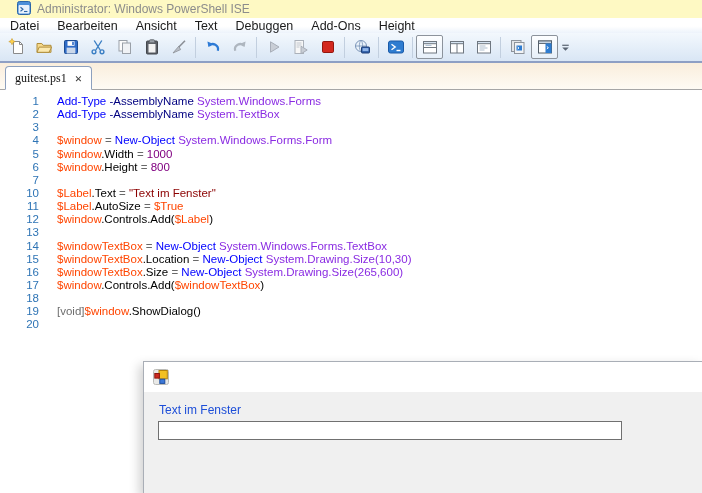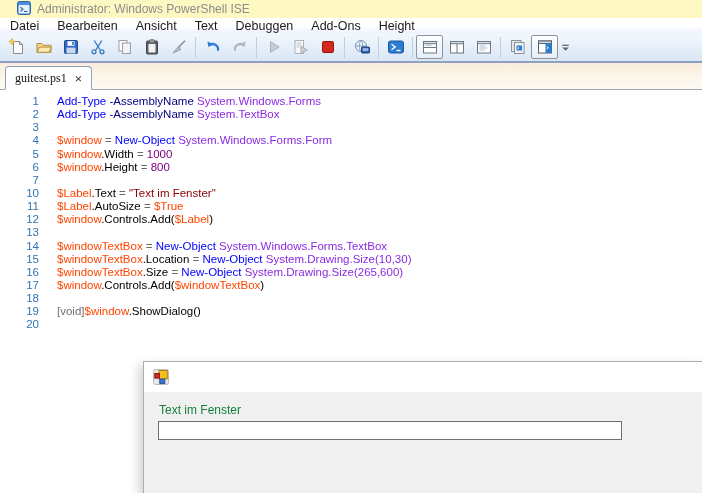--- a/index.html
+++ b/index.html
@@ -35,21 +35,21 @@
   .editor { position: relative; height: 403px; background: #fff; padding-top: 5px;
     font-family: Liberation Sans, sans-serif; font-size: 11.5px; }
   .code-line { height: 13.15px; line-height: 13.15px; white-space: pre; }
   .ln { display: inline-block; width: 39px; text-align: right; margin-right: 18px; }
   
   .form-preview { position: absolute; left: 143px; top: 361px; width: 560px; height: 133px;
     background: #F0F0F0; border: 1px solid #A9AEB6; box-shadow: -4px 4px 10px rgba(0,0,0,0.18); }
   .form-titlebar { height: 30px; background: #FFFFFF; position: relative; }
   .form-titlebar .form-icon { position: absolute; left: 9px; top: 7px; }
   .form-client { position: absolute; left: 0; right: 0; top: 30px; bottom: 0; background: #F0F0F0; }
-  .form-label { position: absolute; left: 15px; top: 11px; font-size: 12px; color: #15803d; }
+  .form-label { position: absolute; left: 15px; top: 11px; font-size: 12px; color: #1d4ed8; }
   .form-textbox { position: absolute; left: 14px; top: 29px; width: 464px; height: 19px;
     border: 1px solid #707070; background: #fff; font-family: "Liberation Sans", sans-serif;
     font-size: 12px; padding: 0 3px; outline: none; }
 </style>
 <style>.ln{color:#2E74B5}.tok-cmd{color:#0000FF}.tok-param{color:#000080}.tok-arg{color:#8A2BE2}.tok-var{color:#FF4500}.tok-str{color:#8B0000}.tok-num{color:#800080}.tok-op{color:#696969}.tok-mem{color:#000000}.tok-type{color:#6E6E6E}.tok-pl{color:#000000}</style></head>
 <body>
 
 <div class="window">
 
   <div class="titlebar">

